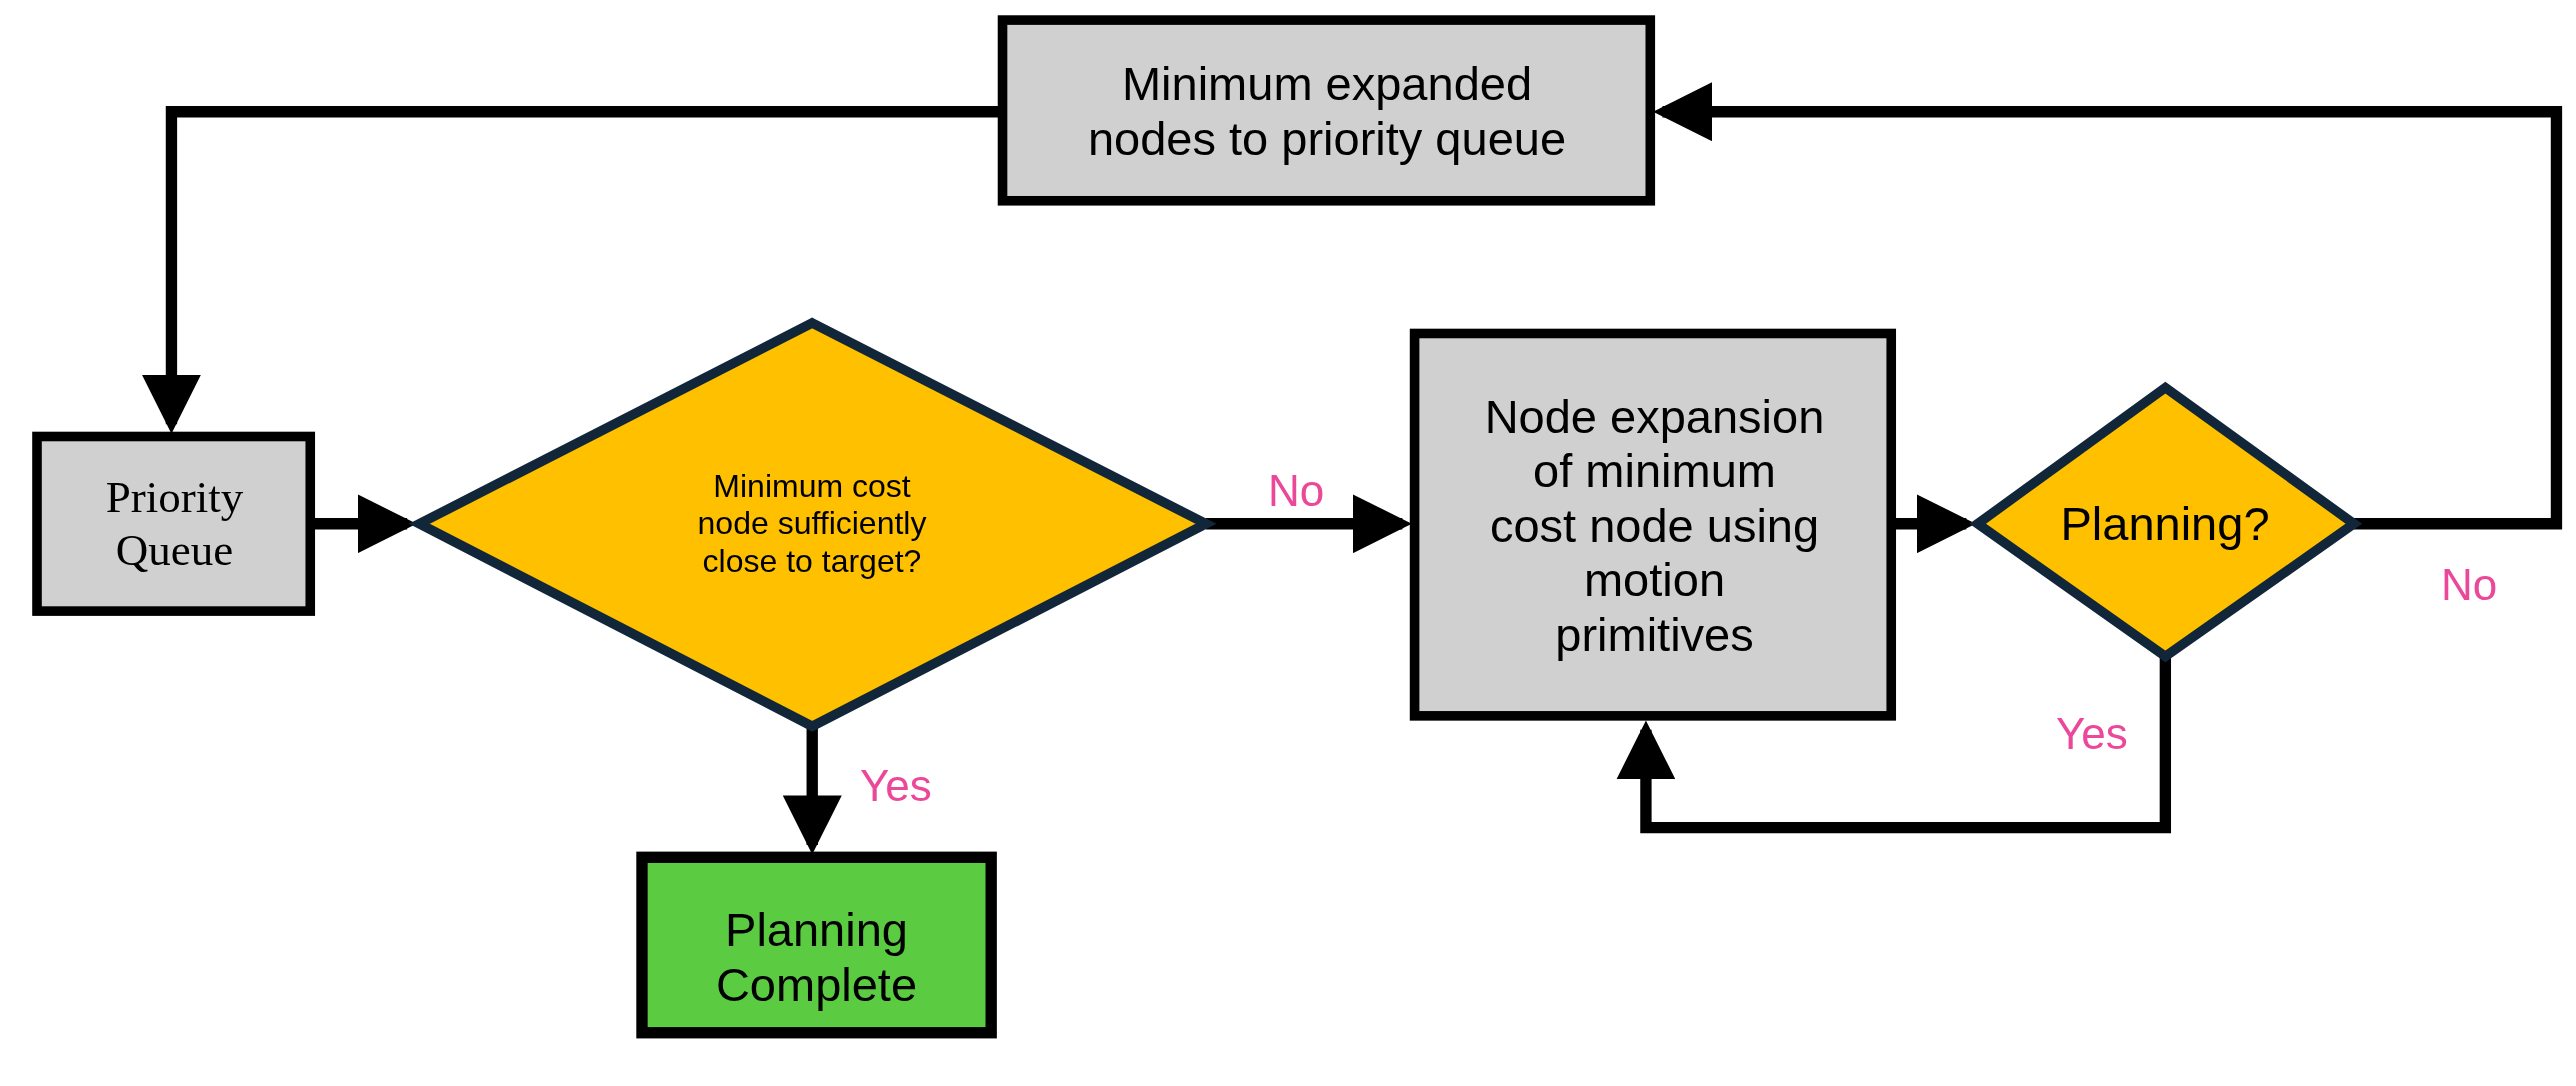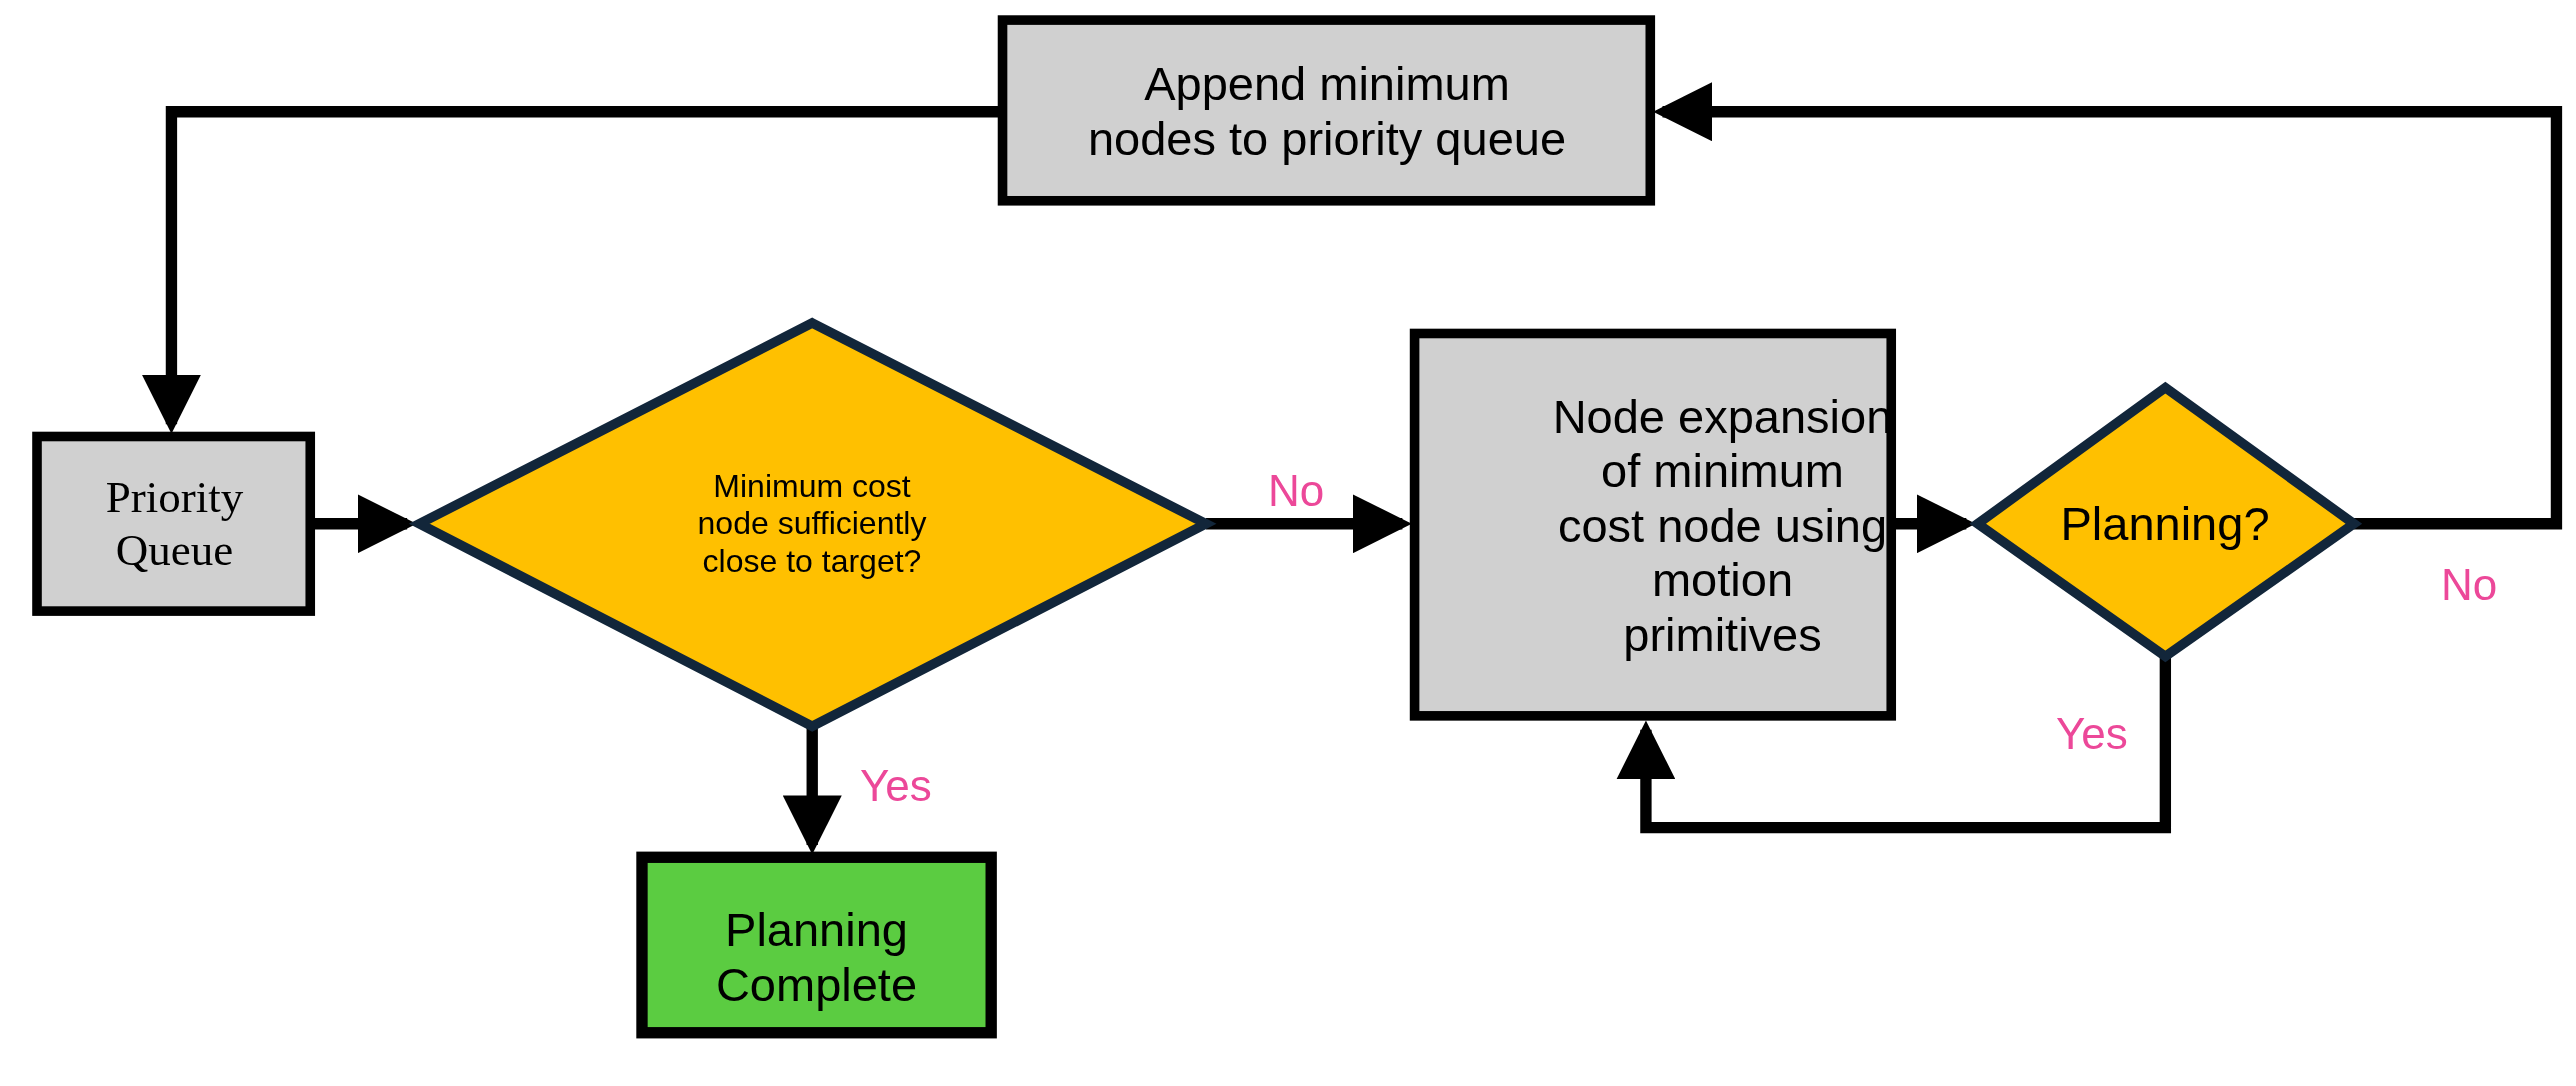--- a/index.html
+++ b/index.html
@@ -24,21 +24,21 @@
     color:#ec4899;
     font-size:44px;
     line-height:1;
     white-space:nowrap;
     margin-top:13px;
   }
   
   #lbl-priority-queue{left:52px;top:438px;width:245px;height:171px;font-size:45px;font-family:Liberation Serif, serif;}
   #lbl-min-cost{left:524px;top:428px;width:576px;height:192px;font-size:32px;}
   #lbl-append{left:1017px;top:26px;width:620px;height:171px;font-size:47px;}
-  #lbl-node-expansion{left:1500px;top:341px;width:445px;height:370px;font-size:47px;}
+  #lbl-node-expansion{left:1432px;top:341px;width:445px;height:370px;font-size:47px;}
   #lbl-collision{left:2008px;top:489px;width:314px;height:70px;font-size:47px;}
   #lbl-planning-complete{left:655px;top:864px;width:323px;height:188px;font-size:47px;}
   
   #elbl-no-target{left:1268px;top:456px;}
   #elbl-yes-target{left:860px;top:751px;}
   #elbl-no-collision{left:2441px;top:550px;}
   #elbl-yes-collision{left:2056px;top:699px;}
 </style>
 </head>
 <body>
@@ -79,21 +79,21 @@
 
 </svg>
 
 <div class="node-label" id="lbl-priority-queue">Priority
 Queue</div>
 
 <div class="node-label" id="lbl-min-cost">Minimum cost
 node sufficiently
 close to target?</div>
 
-<div class="node-label" id="lbl-append">Append minimum
+<div class="node-label" id="lbl-append">Minimum expanded
 nodes to priority queue</div>
 
 <div class="node-label" id="lbl-node-expansion">Node expansion
 of minimum
 cost node using
 motion
 primitives</div>
 
 <div class="node-label" id="lbl-collision">Planning?</div>
 

